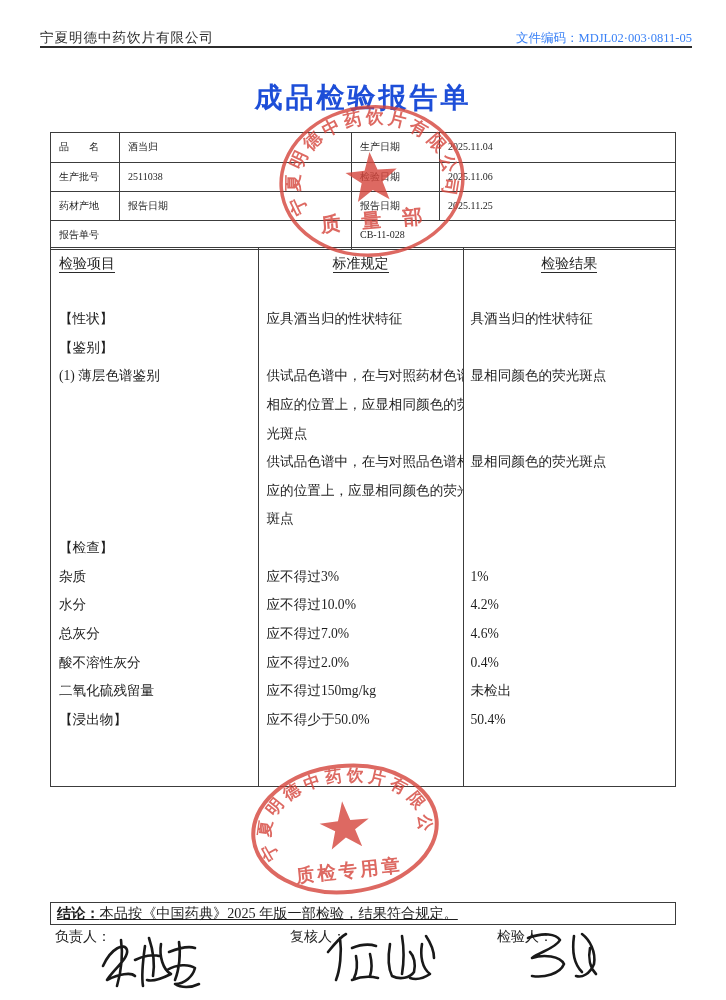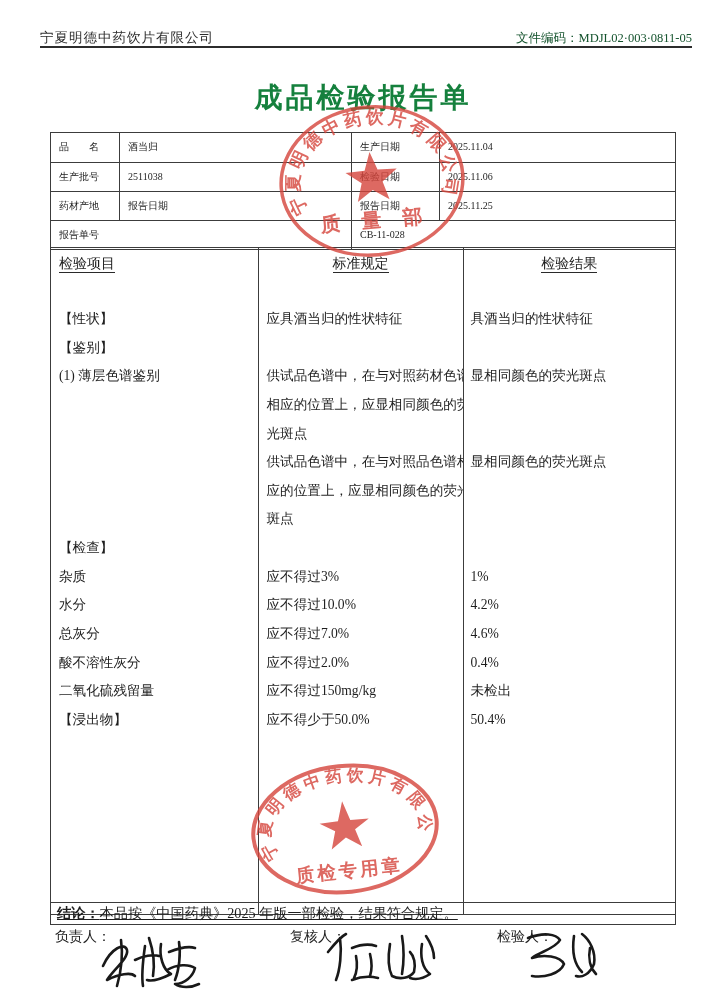--- a/index.html
+++ b/index.html
@@ -3,33 +3,33 @@
 <meta charset="utf-8">
 <style>
   * { margin:0; padding:0; box-sizing:border-box; }
   html,body { background:#e8e8e8; }
   .page {
     position:relative; width:726px; height:1000px; background:#ffffff;
     font-family:"Liberation Serif","DejaVu Serif",serif; color:#1e1e1e;
     margin:0 auto; overflow:hidden;
   }
   .company { position:absolute; left:40px; top:29px; font-size:13.5px; letter-spacing:1px; color:#2e2e2e; }
-  .filecode { position:absolute; right:34px; top:30px; font-size:12.5px; color:#14532d; }
+  .filecode { position:absolute; right:34px; top:30px; font-size:12.5px; color:#3b82f6; }
   .headrule { position:absolute; left:40px; right:34px; top:46px; height:2px; background:#2c2c2c; }
   .title { position:absolute; left:0; top:79px; width:100%; text-align:center;
-           font-size:28px; font-weight:bold; letter-spacing:3px; color:#15803d; }
+           font-size:28px; font-weight:bold; letter-spacing:3px; color:#1d4ed8; }
 
   .info-table { position:absolute; left:50px; top:132px; width:626px; border:1px solid #3c3c3c; background:transparent; }
   .irow { display:grid; grid-template-columns:68px 232px 88px 238px; height:29px; border-top:1px solid #3c3c3c; }
   .irow:first-child { border-top:none; }
   .irow.merged { grid-template-columns:300px 326px; }
   .icell { font-size:10px; line-height:28px; padding-left:8px; white-space:nowrap; overflow:hidden; }
   .icell.bl { border-left:1px solid #3c3c3c; }
 
-  .insp-table { position:absolute; left:50px; top:247px; width:626px; height:668px;
+  .insp-table { position:absolute; left:50px; top:247px; width:626px; height:540px;
                 border:1px solid #3c3c3c; display:flex; }
   .insp-col { position:relative; padding-top:57px; }
   .insp-col.c1 { width:208px; border-right:1px solid #3c3c3c; }
   .insp-col.c2 { width:205px; border-right:1px solid #3c3c3c; }
   .insp-col.c3 { width:212px; }
   .insp-head { position:absolute; top:7px; left:0; right:0; font-size:14px; white-space:nowrap; }
   .insp-col.c1 .insp-head { text-align:left; padding-left:8px; }
   .insp-col.c2 .insp-head, .insp-col.c3 .insp-head { text-align:center; }
   .insp-head span { border-bottom:1px solid #2a2a2a; padding-bottom:1px; }
   .insp-line { height:28.65px; line-height:28.65px; font-size:13.6px; padding-left:8px;

